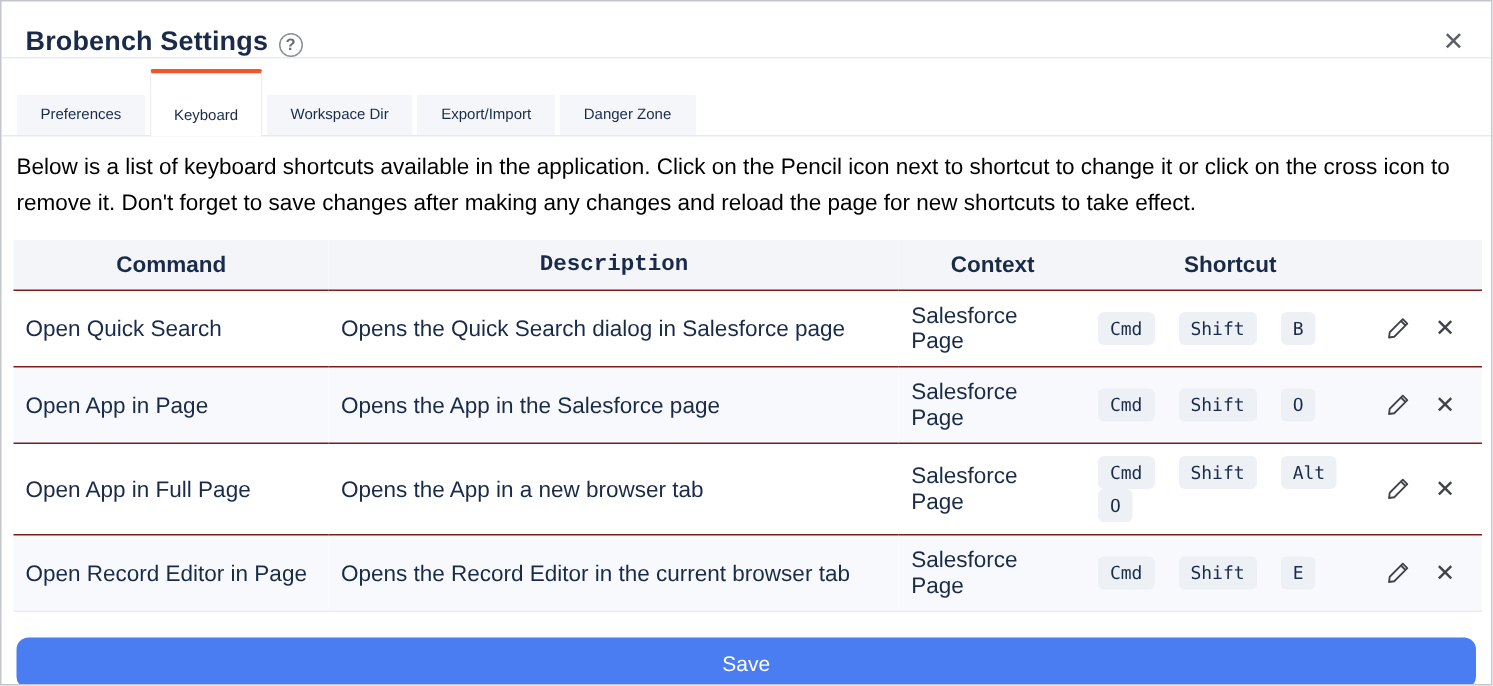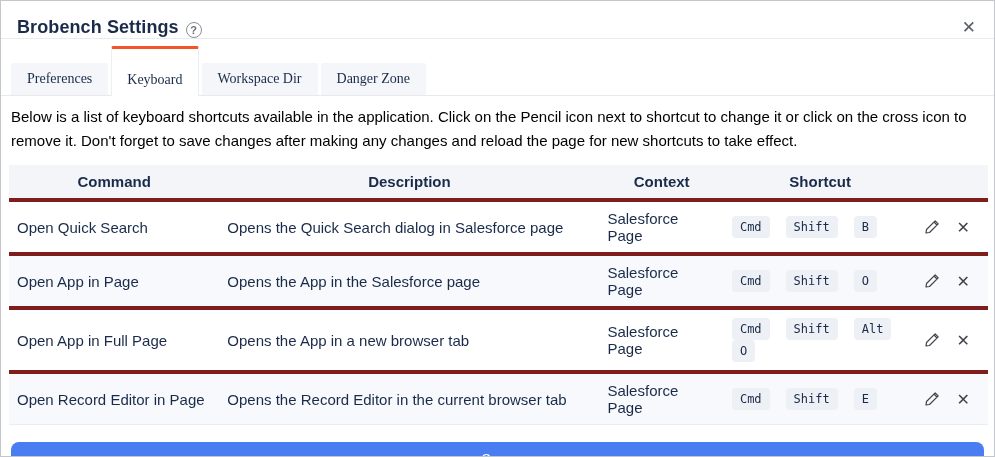--- a/index.html
+++ b/index.html
@@ -30,27 +30,27 @@
     cursor: pointer; line-height: 1; padding: 2px;
   }
 
   
   .tab-bar {
     display: flex; align-items: flex-end;
     padding: 7px 10px 0 10px;
     border-bottom: 1px solid #e7e9ec;
   }
   .tab {
-    font-size: 14px; color: #1a2b4a;
+    font-size: 10px; color: #1a2b4a;
     background: #f4f6f9;
     padding: 7px 15px 8px 15px;
     margin-right: 3px;
     border: 1px solid transparent; border-bottom: none;
     border-radius: 2px 2px 0 0;
-    cursor: pointer; white-space: nowrap; font-family: Liberation Serif, serif;
+    cursor: pointer; white-space: nowrap;
   }
   .tab.active {
     background: #ffffff;
     border-top: 3px solid #f2552b;
     border-left: 1px solid #eceef1; border-right: 1px solid #eceef1;
     padding-top: 23px;
     margin-bottom: -1px;
   }
 
   
@@ -69,26 +69,26 @@
   }
   .shortcut-table th {
     text-align: center; font-weight: bold;
     background: #f3f5f9;
     padding: 8px 8px 8px 8px;
     height: 32px;
   }
   .shortcut-table td {
     padding: 8px;
     height: 46px;
-    border-top: 4px solid #7f1d1d;
+    border-top: 1px solid #7f1d1d;
   }
   .shortcut-table tr.even td { background: #f7f9fc; }
   .shortcut-table tr:last-child td { border-bottom: 1px solid #ebedf0; }
   .col-command { width: 212px; }
-  .col-desc { width: 384px; }
+  .col-desc { width: 384px; font-family: Liberation Mono, monospace; }
   .col-context { width: 125px; }
   .col-shortcut { width: 194px; }
   .col-actions { width: 64px; }
 
   .key-badge {
     display: inline-block;
     background: #edf0f5;
     border-radius: 4px;
     padding: 4px 8px;
     margin-right: 16px;
@@ -119,20 +119,21 @@
 <div class="dialog-header">
   <span class="dialog-title">Brobench Settings</span>
   <span class="help-icon">?</span>
   <span class="close-icon">✕</span>
 </div>
 
 <div class="tab-bar">
   <span class="tab">Preferences</span>
   <span class="tab active">Keyboard</span>
   <span class="tab">Workspace Dir</span>
+  <span class="tab">Export/Import</span>
   <span class="tab">Danger Zone</span>
 </div>
 
 <div class="description">Below is a list of keyboard shortcuts available in the application. Click on the Pencil icon next to shortcut to change it or click on the cross icon to remove it. Don't forget to save changes after making any changes and reload the page for new shortcuts to take effect.</div>
 
 <table class="shortcut-table">
   <thead>
     <tr>
       <th class="col-command">Command</th>
       <th class="col-desc">Description</th>

